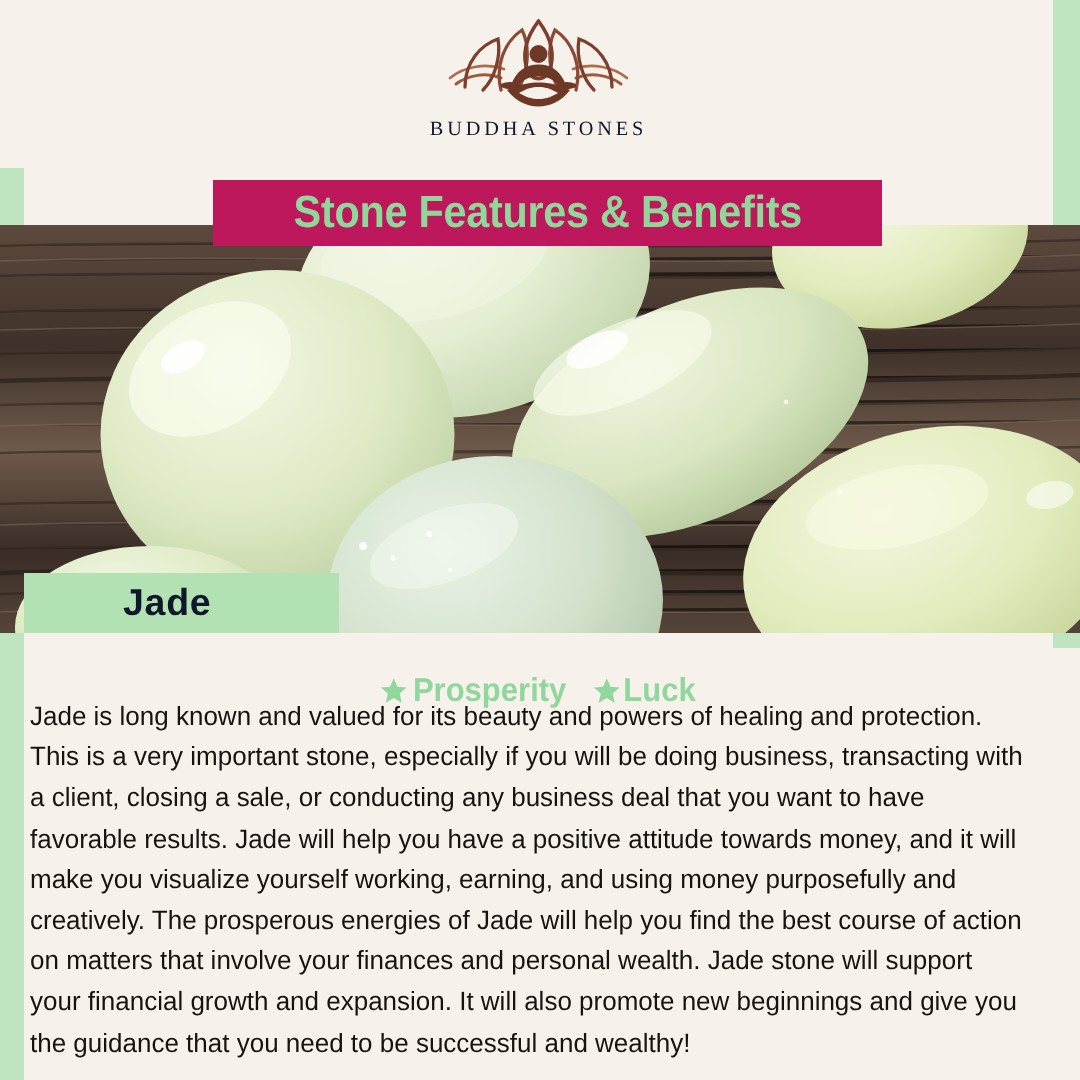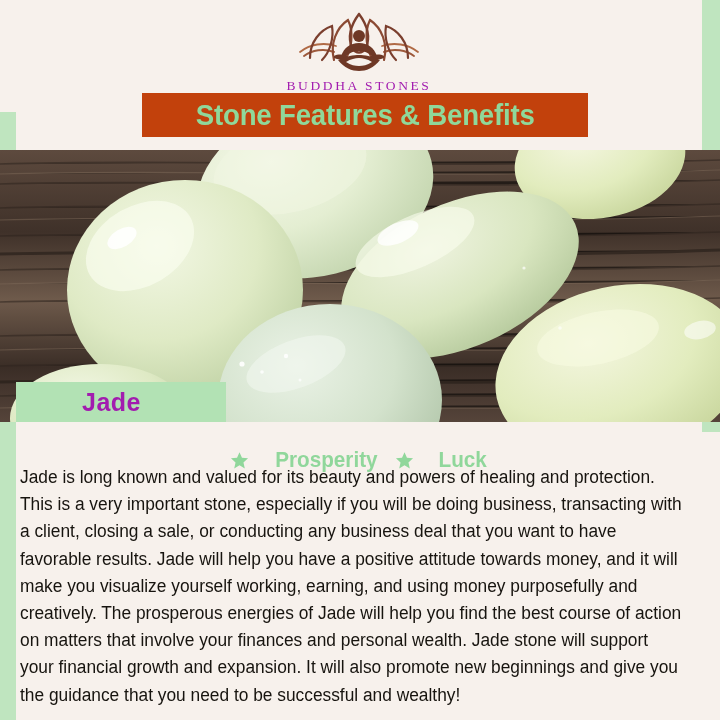--- a/index.html
+++ b/index.html
@@ -36,29 +36,29 @@
     display:flex; flex-direction:column;
     align-items:center; justify-content:flex-start;
     padding-top:12px;
     z-index:3;
   }
   #logo-mark { width:130px; height:64px; display:block; }
   #logo-wordmark {
     font-family:"Liberation Serif", serif;
     font-size:13.5px;
     letter-spacing:2.6px;
-    color:#a21caf;
+    color:#0f172a;
     margin-top:2px;
     white-space:nowrap;
   }
 
   
   #title-banner {
-    position:absolute; left:142px; top:93px; width:446px; height:44px;
-    background:#c2410c;
+    position:absolute; left:142px; top:120px; width:446px; height:44px;
+    background:#be185d;
     display:flex; align-items:center; justify-content:center;
     z-index:5;
     text-align:center;
   }
   #title-text {
     font-family:"Liberation Sans Narrow","Liberation Sans", sans-serif;
     font-weight:bold;
     font-size:30px;
     color:#8fd89a;
     letter-spacing:-0.2px;
@@ -76,31 +76,31 @@
 
   
   #jade-band {
     position:absolute; left:16px; top:382px; width:210px; height:40px;
     background:#b2e2b4;
     display:flex; align-items:center;
     z-index:4;
   }
   #jade-label {
     font-family:"Liberation Sans Narrow","Liberation Sans", sans-serif;
-    font-weight:bold; font-size:25px; color:#a21caf;
+    font-weight:bold; font-size:25px; color:#0f172a;
     margin-left:66px; letter-spacing:0.5px;
   }
 
   
   #benefits {
     position:absolute; left:16px; top:430px; right:18px; height:32px;
     display:flex; align-items:center; justify-content:center;
     gap:14px; z-index:3;
   }
-  .benefit { display:flex; align-items:center; gap:23px;margin-top:28px; }
+  .benefit { display:flex; align-items:center; gap:0;margin-top:28px; }
   .benefit-star { width:19px; height:19px; display:block; }
   .benefit-label {
     font-family:"Liberation Sans Narrow","Liberation Sans", sans-serif;
     font-weight:bold; font-size:22px; color:#90d79b;
     transform:scaleX(0.94);
     white-space:nowrap;
   }
 
   
   #body-copy {

